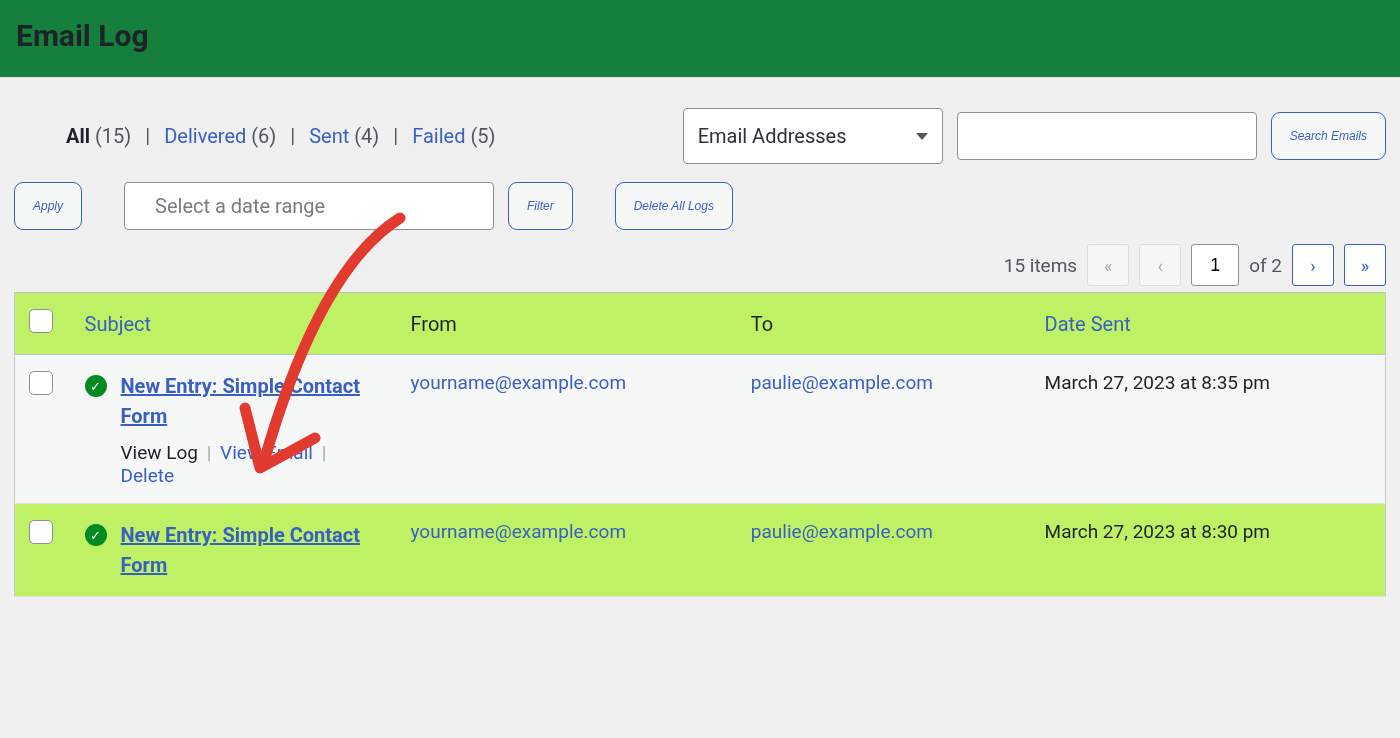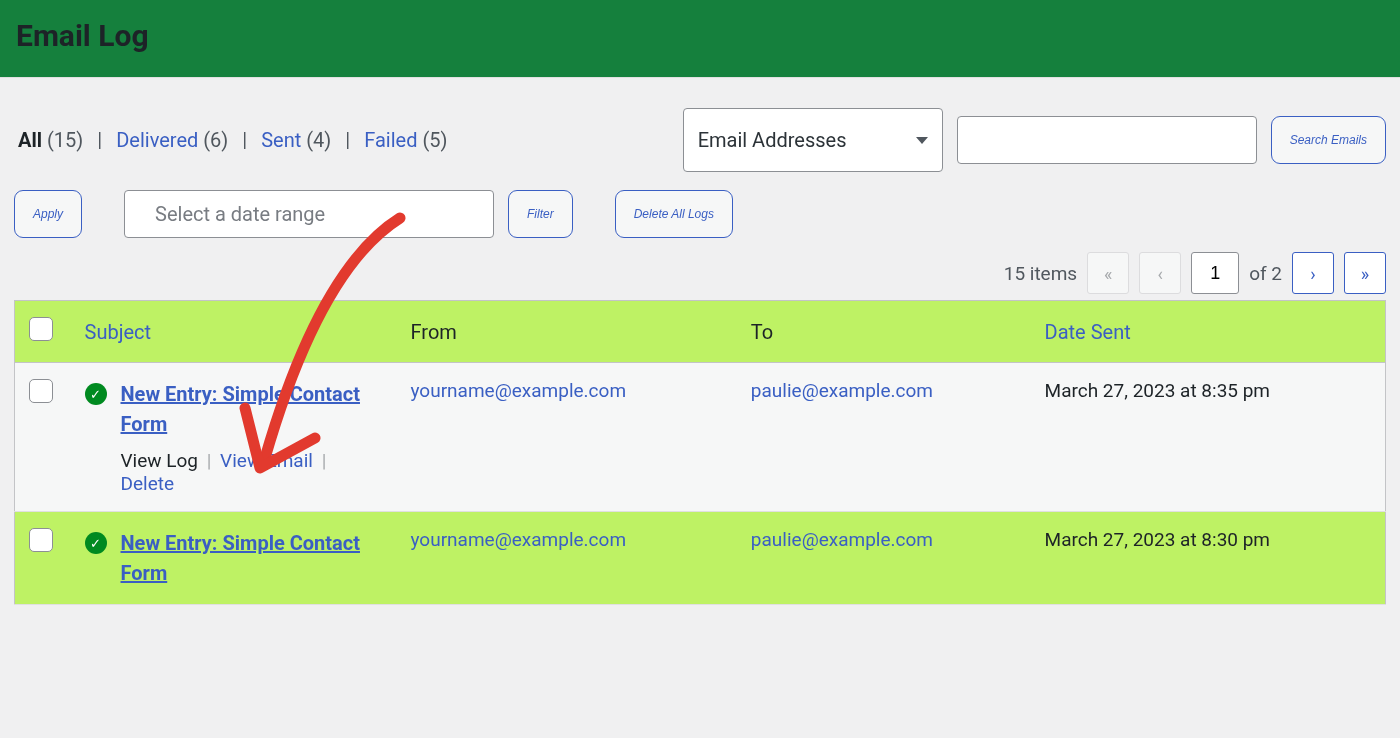--- a/index.html
+++ b/index.html
@@ -4,25 +4,25 @@
 <style>
 * { box-sizing: border-box; margin: 0; padding: 0; }
 body { font-family: -apple-system, BlinkMacSystemFont, "Segoe UI", Roboto, sans-serif; background: #f0f0f1; color: #1d2327; font-size: 18px; }
 .header { background: #15803d; border-bottom: 1px solid #e0e0e0; padding: 18px 16px 24px; }
 .header h1 { font-size: 30px; font-weight: 700; color: #1d2327; }
 .content { padding: 30px 14px 0; position: relative; }
 .filter-row { display: flex; align-items: center; margin-bottom: 18px; gap: 0; }
 .status-filters { display: flex; align-items: center; font-size: 20px; }
 .status-filters .st { margin: 0 4px; }
 .status-filters a { color: #3a5fc3; text-decoration: none; }
-.status-filters .current { color: #1d2327; font-weight: 700; }
+.status-filters .current { color: #1d2327; font-weight: 700; margin-left: 48px; }
 .status-filters .count { color: #50575e; }
 .status-filters .sep { color: #50575e; margin: 0 10px; }
 .filter-right { margin-left: auto; display: flex; gap: 14px; align-items: center; }
-.select-box { display: inline-flex; align-items: center; justify-content: space-between; border: 1px solid #8c8f94; background: #fff; border-radius: 4px; padding: 16px 14px; height: 64px; font-size: 20px; color: #2c3338; min-width: 260px; cursor: pointer; text-align: center; }
+.select-box { display: inline-flex; align-items: center; justify-content: space-between; border: 1px solid #8c8f94; background: #fff; border-radius: 4px; padding: 16px 14px; height: 56px; font-size: 20px; color: #2c3338; min-width: 260px; cursor: pointer; text-align: center; }
 .dropdown-btn .chev { margin-left: 14px; }
 .text-input { border: 1px solid #8c8f94; background: #fff; border-radius: 4px; height: 48px; width: 300px; padding: 0 12px; font-size: 20px; }
 .btn { border: 1px solid #3a5fc3; color: #3a5fc3; background: #f6f7f7; border-radius: 9px; padding: 0 18px; height: 48px; font-size: 12px; cursor: pointer; font-style: italic; }
 .action-row { display: flex; align-items: center; gap: 14px; margin-bottom: 14px; }
 .bulk-select { min-width: 180px; }
 .date-input { border: 1px solid #8c8f94; background: #fff; border-radius: 4px; height: 48px; width: 370px; padding: 0 30px; font-size: 20px; color: #787c82; display: inline-flex; align-items: center; }
 .pagination-row { display: flex; justify-content: flex-end; align-items: center; gap: 10px; font-size: 19px; color: #50575e; margin-bottom: 6px; }
 .pag-btn { width: 42px; height: 42px; border: 1px solid #dcdcde; background: #f6f7f7; color: #a7aaad; display: inline-flex; align-items: center; justify-content: center; border-radius: 3px; font-size: 18px; }
 .pag-btn.active { border: 1px solid #3a5fc3; color: #3a5fc3; background: #fff; cursor: pointer; }
 .pag-input { width: 48px; height: 42px; border: 1px solid #8c8f94; border-radius: 3px; text-align: center; font-size: 18px; }

